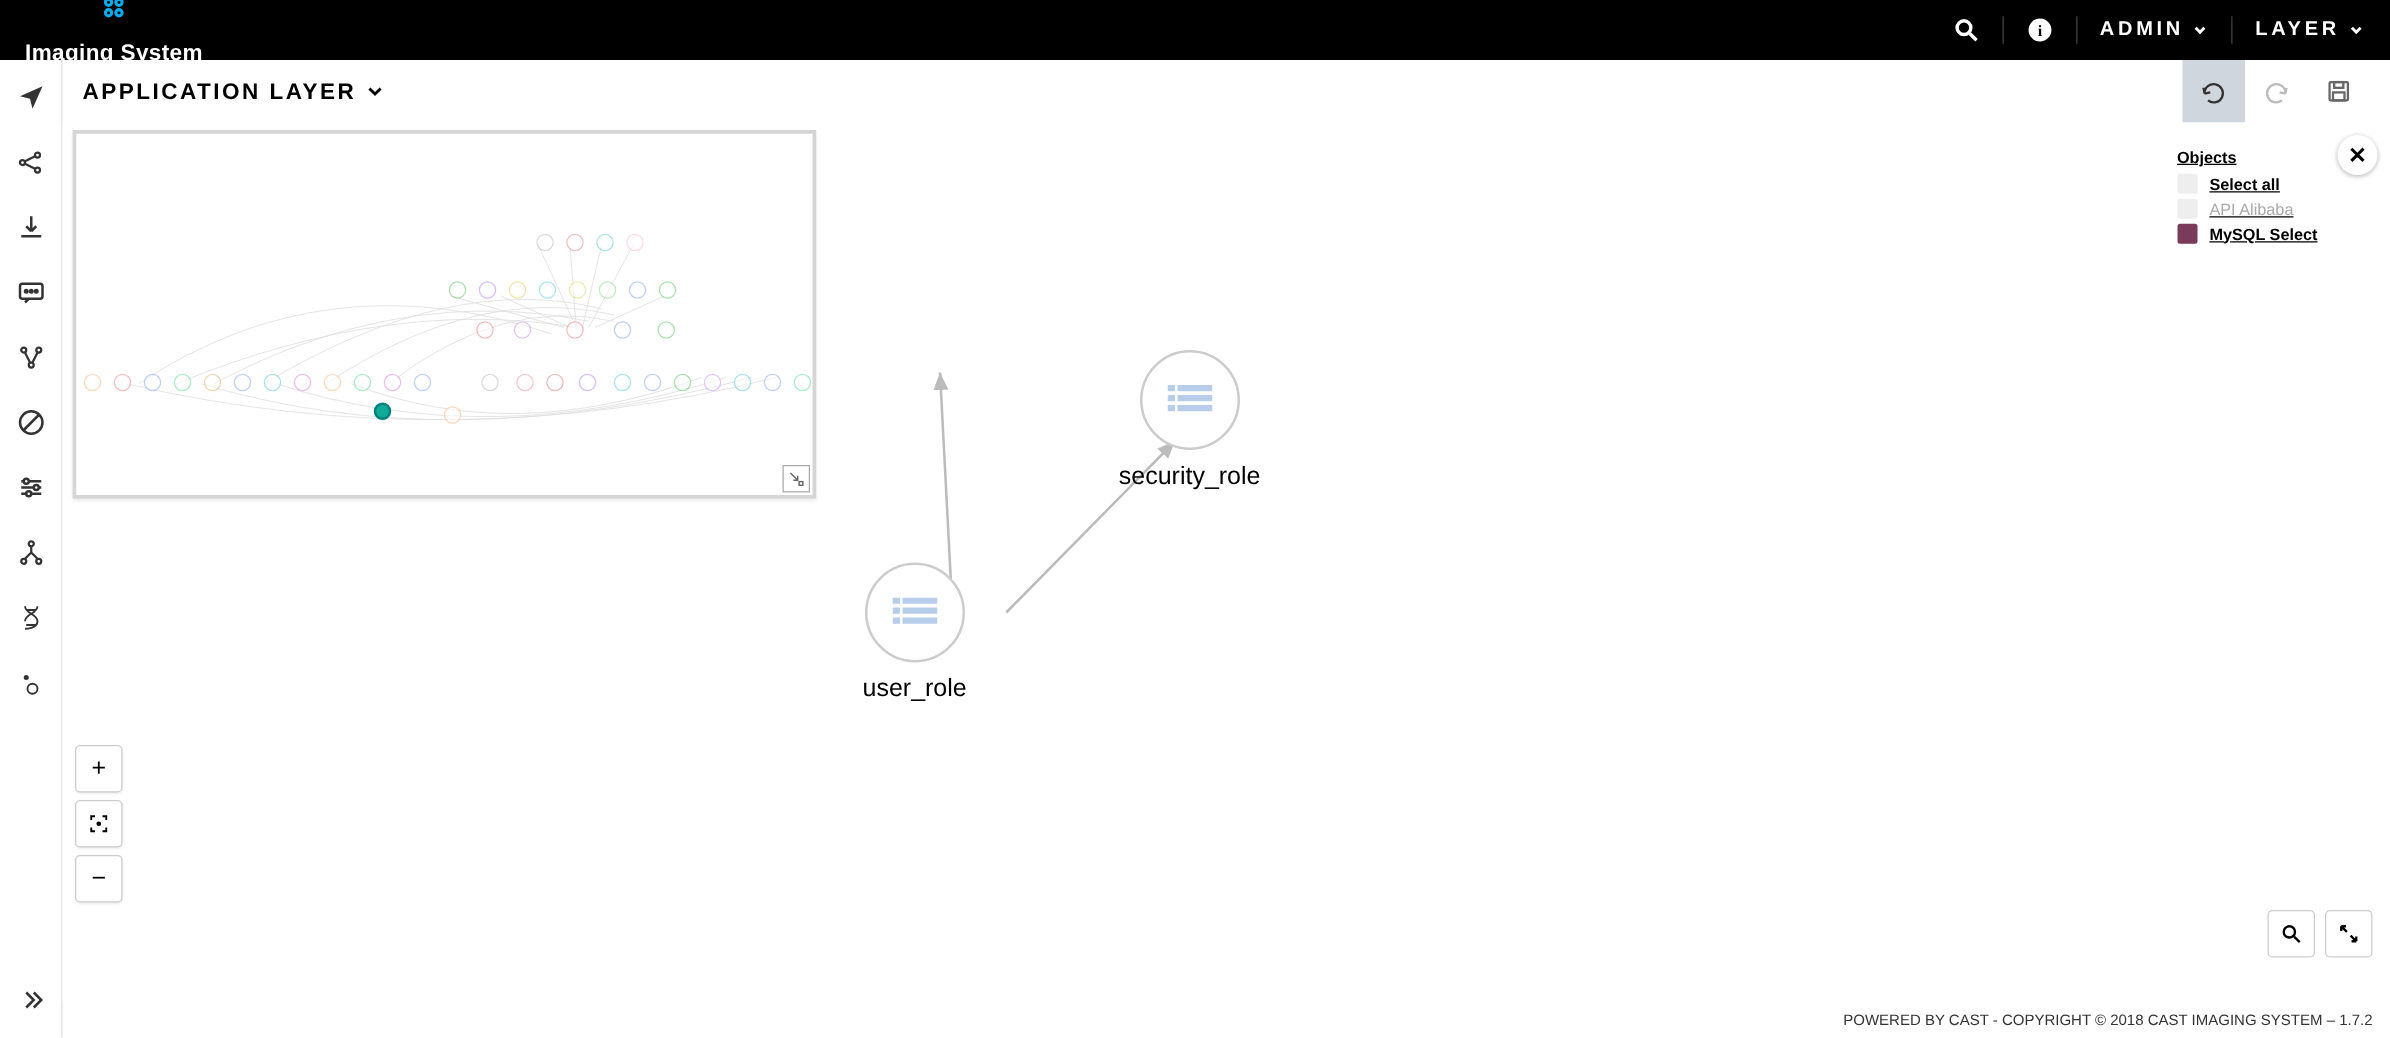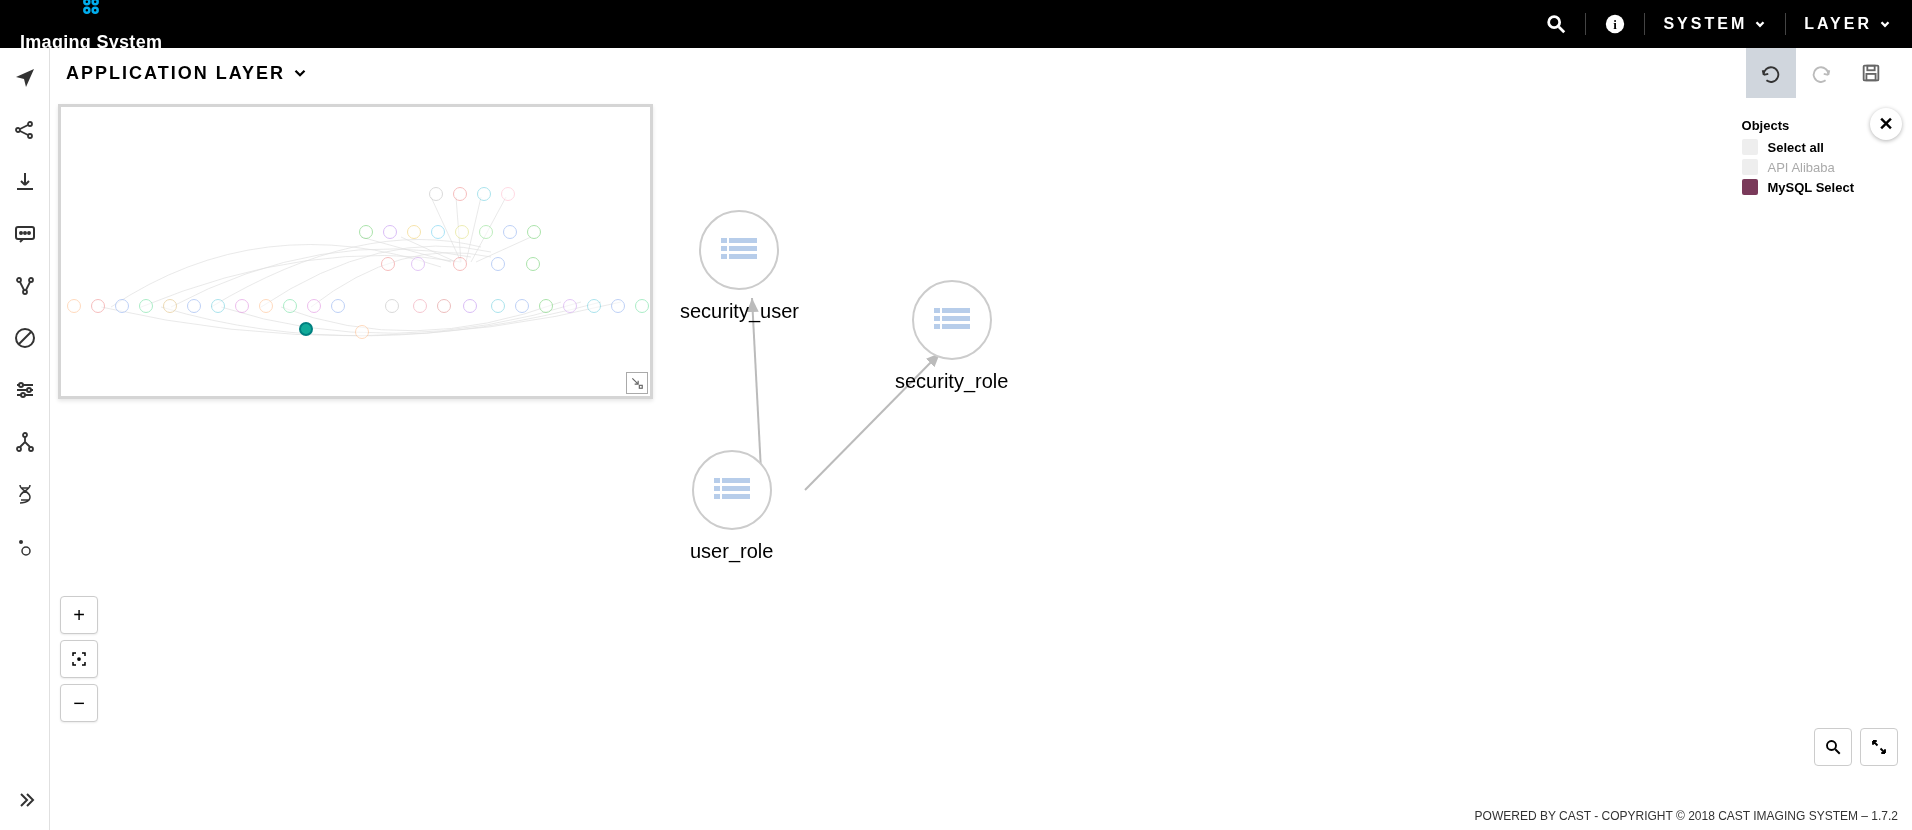--- a/index.html
+++ b/index.html
@@ -49,28 +49,28 @@
 .node-circle {
   width: 80px; height: 80px; border: 2px solid #ccc; border-radius: 50%; background: #fff;
   display:flex; align-items:center; justify-content:center; margin: 0 auto;
 }
 .node-icon { width: 36px; height: 24px; }
 .node-label { font-size: 20px; color: #000; margin-top: 10px; white-space: nowrap;}
 .edge { position:absolute; pointer-events:none; }
 .legend {
   position: absolute; top: 14px; right: 14px; font-size: 13px;
 }
-.legend-title { font-weight: 700; margin-bottom: 6px; }
+.legend-title { font-weight: 700; margin-bottom: 6px; text-decoration: underline; }
 .legend-close {
   position: absolute; top: -4px; right: -4px; width: 32px; height: 32px; border-radius: 50%;
   box-shadow: 0 1px 4px rgba(0,0,0,0.3); background:#fff; display:flex;align-items:center;justify-content:center;
   cursor:pointer; font-weight:700; font-size:18px;
 }
 .legend-body { margin-top: 6px; margin-right: 44px;}
-.legend-row { display:flex; align-items:center; gap:10px; margin: 4px 0; cursor:pointer; }
+.legend-row { display:flex; align-items:center; gap:10px; margin: 4px 0; cursor:pointer;text-decoration:underline; }
 .legend-swatch { width: 16px; height: 16px; border-radius:2px; }
 .zoom-controls { position:absolute; left: 10px; bottom: 80px; display:flex; flex-direction:column; gap:6px;}
 .zoom-btn { width: 38px; height: 38px; border:1px solid #ccc; border-radius:4px; background:#fff; display:flex;align-items:center;justify-content:center; font-size:20px; box-shadow: 0 1px 2px rgba(0,0,0,0.08); cursor:pointer;}
 .br-controls { position:absolute; right: 14px; bottom: 36px; display:flex; gap:8px;}
 .br-btn { width: 38px; height: 38px; border:1px solid #ccc; border-radius:4px; background:#fff; display:flex;align-items:center;justify-content:center; cursor:pointer;}
 .footer {
   position: absolute; bottom: 0; left: 50px; right: 0; height: 28px; display:flex; align-items:center; justify-content:flex-end;
   padding: 0 14px; font-size: 12px; color: #333;
 }
 .mm-node{position:absolute;width:14px;height:14px;border-radius:50%;border:1.5px solid;opacity:0.55;background:#fff;}
@@ -101,21 +101,21 @@
     </span>
     <span class="vdiv"></span>
     <span class="hdr-icon">
       <svg viewBox="0 0 24 24">
           <circle cx="12" cy="12" r="10" fill="currentColor"></circle>
           <text x="12" y="17" text-anchor="middle" fill="#000" font-size="14" font-weight="bold" font-family="serif">i</text>
         </svg>
     </span>
     <span class="vdiv"></span>
     <span class="dropdown-hdr">
-      <span>SYSTEM</span>
+      <span>ADMIN</span>
       <svg width="14" height="14" viewBox="0 0 24 24" fill="none" stroke="currentColor" stroke-width="4">
           <path d="M6 9l6 6 6-6"></path>
         </svg>
     </span>
     <span class="vdiv"></span>
     <span class="dropdown-hdr">
       <span>LAYER</span>
       <svg width="14" height="14" viewBox="0 0 24 24" fill="none" stroke="currentColor" stroke-width="4">
           <path d="M6 9l6 6 6-6"></path>
         </svg>
@@ -304,35 +304,20 @@
   <svg class="edge" style="top:0;left:0;width:100%;height:100%;">
     <defs>
         <marker id="ah" markerWidth="8" markerHeight="8" refX="7" refY="3" orient="auto">
           <path d="M0 0L7 3L0 6z" fill="#bbb"></path>
         </marker>
       </defs>
     <line x1="712" y1="392" x2="702" y2="200" stroke="#bbb" stroke-width="2" marker-end="url(#ah)"></line>
     <line x1="755" y1="392" x2="890" y2="255" stroke="#bbb" stroke-width="2" marker-end="url(#ah)"></line>
   </svg>
 
-  <div class="node" style="left:630px;top:112px;">
-    <div class="node-circle">
-      <svg class="node-icon" viewBox="0 0 36 24">
-          <g fill="#b7cdea">
-            <rect x="0" y="0" width="6" height="5"></rect>
-            <rect x="8" y="0" width="28" height="5"></rect>
-            <rect x="0" y="8" width="6" height="5"></rect>
-            <rect x="8" y="8" width="28" height="5"></rect>
-            <rect x="0" y="16" width="6" height="5"></rect>
-            <rect x="8" y="16" width="28" height="5"></rect>
-          </g>
-        </svg>
-    </div>
-    <div class="node-label">security_user</div>
-  </div>
   <div class="node" style="left:845px;top:182px;">
     <div class="node-circle">
       <svg class="node-icon" viewBox="0 0 36 24">
           <g fill="#b7cdea">
             <rect x="0" y="0" width="6" height="5"></rect>
             <rect x="8" y="0" width="28" height="5"></rect>
             <rect x="0" y="8" width="6" height="5"></rect>
             <rect x="8" y="8" width="28" height="5"></rect>
             <rect x="0" y="16" width="6" height="5"></rect>
             <rect x="8" y="16" width="28" height="5"></rect>

